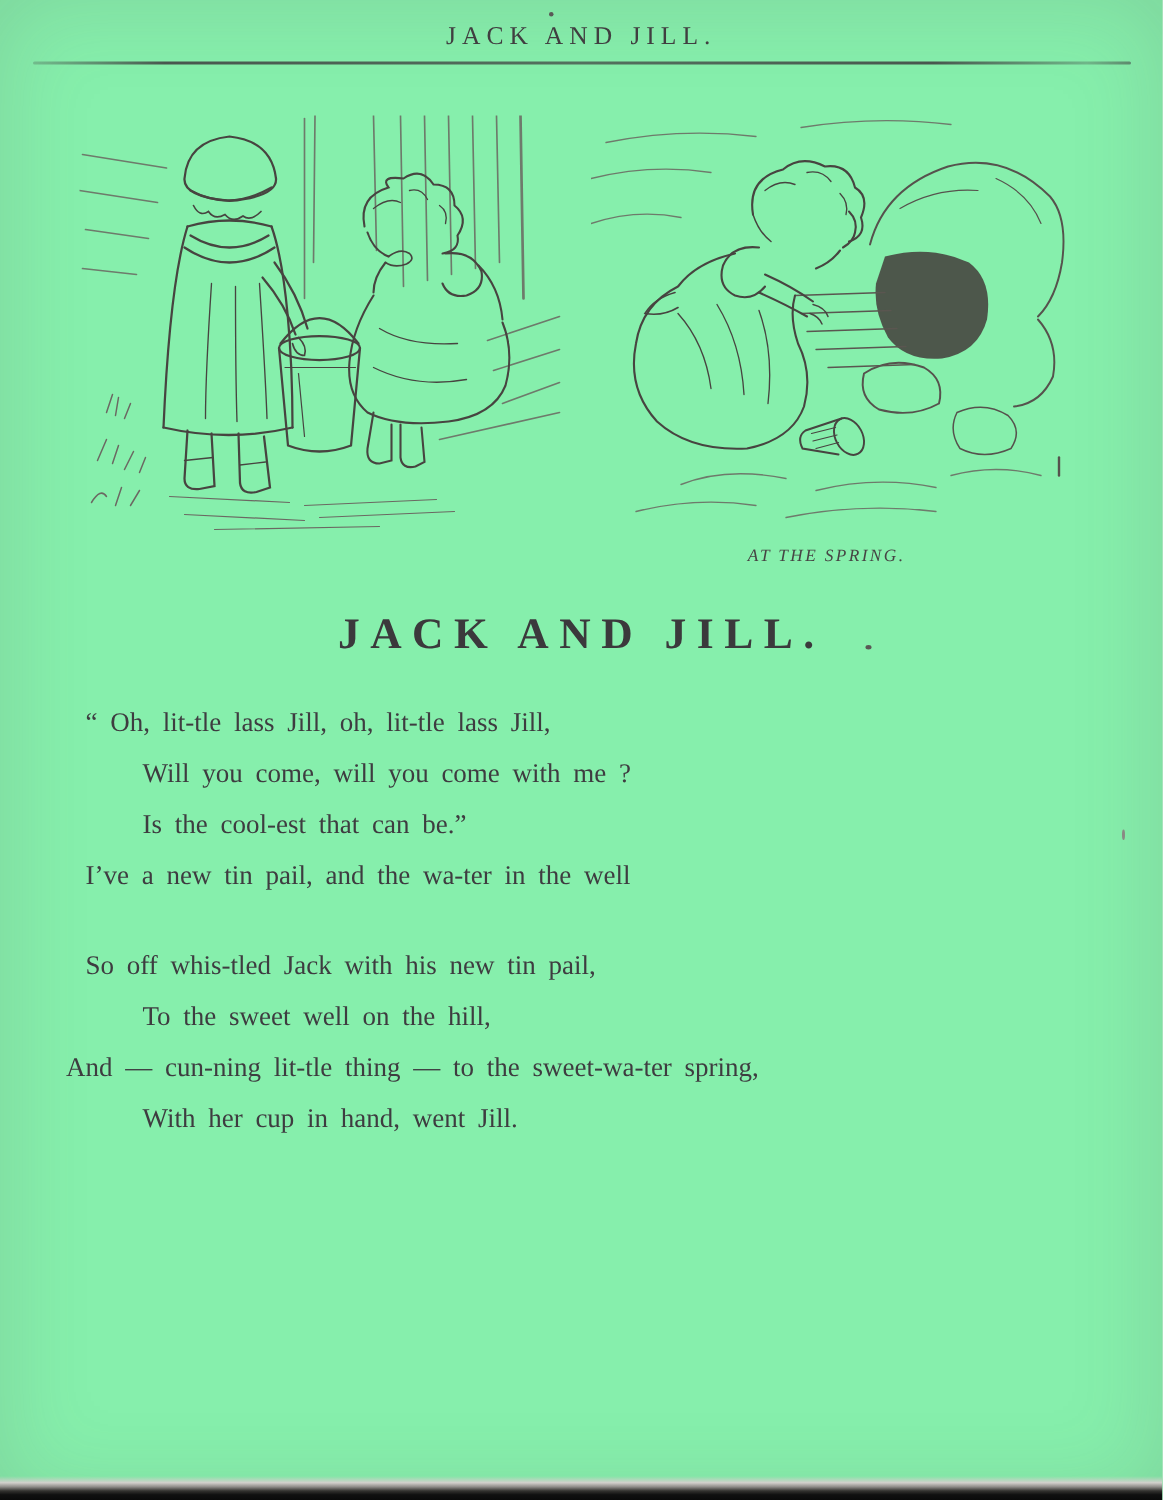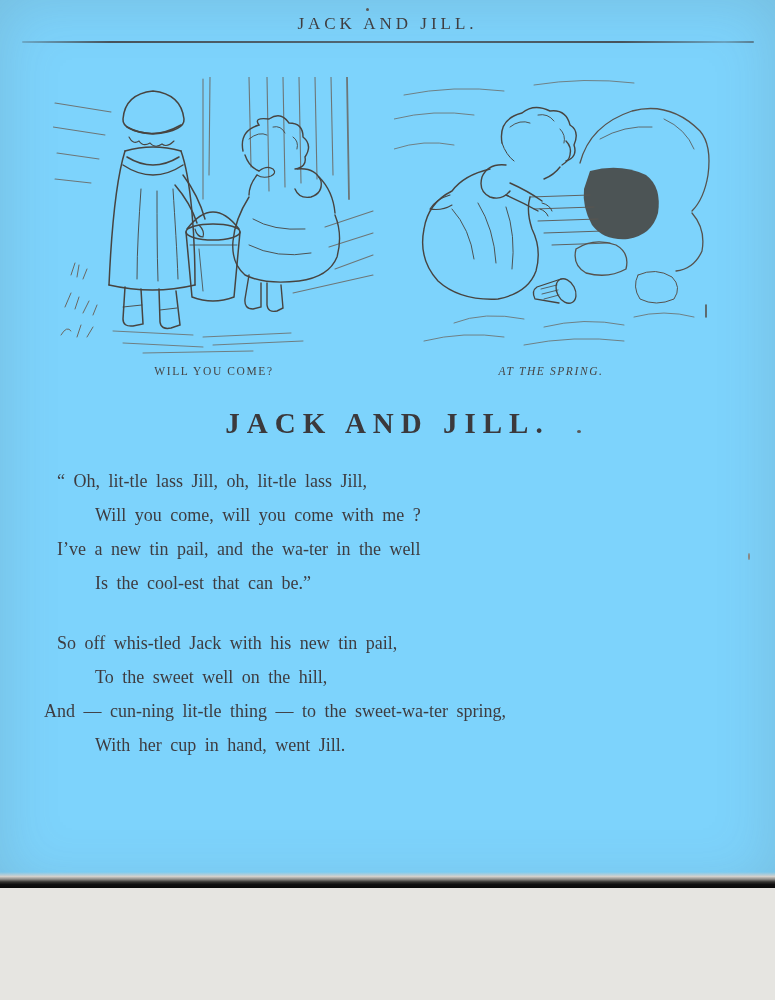--- a/index.html
+++ b/index.html
@@ -5,22 +5,22 @@
   * { margin: 0; padding: 0; box-sizing: border-box; }
   html, body { width: 775px; height: 1000px; }
   body {
     font-family: "Liberation Serif", "DejaVu Serif", serif;
     background: #e6e5e1;
     overflow: hidden;
   }
   .page {
     position: relative;
     width: 775px;
-    height: 888px;
-    background: #7dd3fc;
+    height: 1000px;
+    background: #86efac;
     color: #3e3c3e;
     box-shadow: inset 0 0 60px rgba(90,88,84,0.18);
     overflow: hidden;
   }
   
   .running-head {
     padding-top: 14px;
     text-align: center;
     font-size: 17px;
     letter-spacing: 4px;
@@ -155,21 +155,20 @@
           <path d="M214 206 L214 228 Q215 236 224 234 L230 231 L228 208"></path>
         </g>
 
         <g stroke="#6b6862" fill="none" stroke-width="1" stroke-linecap="round">
           <path d="M18 198 L22 186 M24 200 L26 188 M30 202 L34 192"></path>
           <path d="M12 230 L18 216 M22 232 L26 220 M30 236 L36 224 M40 238 L44 228"></path>
           <path d="M8 258 Q14 248 18 254 M24 260 L28 248 M34 260 L40 250"></path>
           <path d="M60 254 L140 258 M150 260 L238 256 M70 266 L150 270 M160 268 L250 264 M90 276 L200 274" stroke-width="0.8"></path>
         </g>
       </svg>
-      <figcaption class="fig-caption">WILL YOU COME?</figcaption>
     </figure>
 
     <figure class="fig fig-right">
       <svg width="340" height="282" viewBox="0 0 340 282">
 
         <g stroke="#6a6660" fill="none" stroke-width="0.9" stroke-linecap="round" opacity="0.85">
           <path d="M10 18 Q60 8 110 14 M140 8 Q190 0 240 6"></path>
           <path d="M0 42 Q40 32 80 38 M0 72 Q30 62 60 68"></path>
           <path d="M60 246 Q90 234 130 242 M150 250 Q190 240 230 248 M240 240 Q270 232 300 240"></path>
           <path d="M30 264 Q70 254 110 260 M130 268 Q180 258 230 264"></path>
@@ -213,22 +212,22 @@
       <figcaption class="fig-caption">AT THE SPRING.</figcaption>
     </figure>
   </div>
 
   <h1 class="poem-title">JACK AND JILL.</h1>
 
   <div class="poem">
     <div class="stanza">
       <p class="line">“ Oh, lit-tle lass Jill, oh, lit-tle lass Jill,</p>
       <p class="line indent">Will you come, will you come with me ?</p>
+      <p class="line indent">Is the cool-est that can be.”</p>
       <p class="line">I’ve a new tin pail, and the wa-ter in the well</p>
-      <p class="line indent">Is the cool-est that can be.”</p>
     </div>
     <div class="stanza">
       <p class="line">So off whis-tled Jack with his new tin pail,</p>
       <p class="line indent">To the sweet well on the hill,</p>
       <p class="line hang">And — cun-ning lit-tle thing — to the sweet-wa-ter spring,</p>
       <p class="line indent">With her cup in hand, went Jill.</p>
     </div>
   </div>
 
   <div class="speck speck-1"></div>

